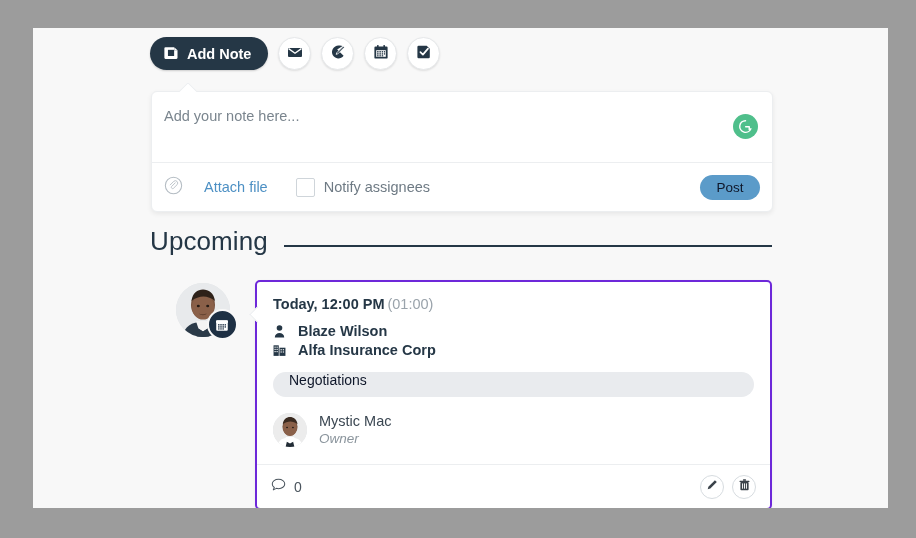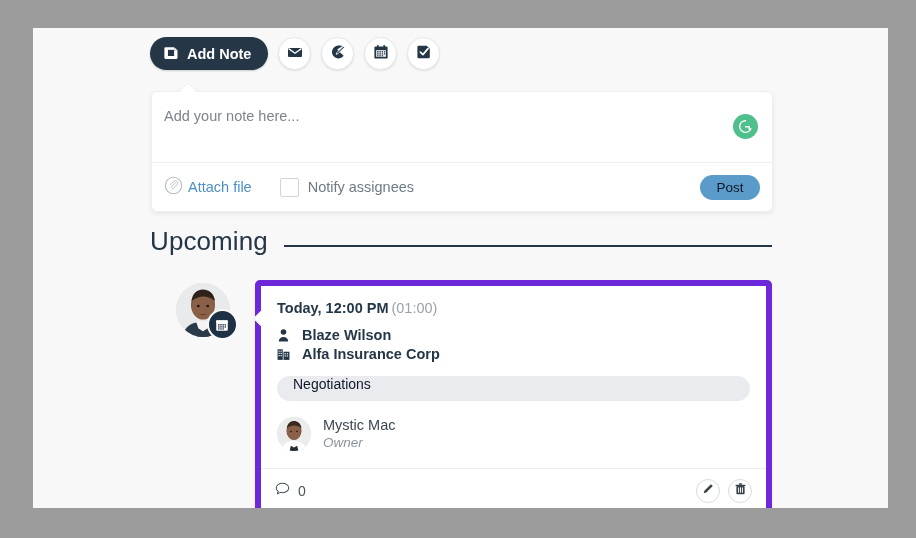--- a/index.html
+++ b/index.html
@@ -129,21 +129,21 @@
     height: 49px;
     border-top: 1px solid #eceef0;
     display: flex;
     align-items: center;
     padding: 0 12px 0 12px;
     box-sizing: border-box;
   }
   .attach {
     display: flex;
     align-items: center;
-    gap: 5px;
+    gap: 21px;
     color: #4d90c4;
     font-size: 14.5px;
     cursor: pointer;
   }
   .notify {
     display: flex;
     align-items: center;
     gap: 9px;
     margin-left: 28px;
     cursor: pointer;
@@ -234,21 +234,21 @@
     text-align: center;
     font-size: 14px;
     line-height: 19px;
     color: #8a949c;
   }
 
   .card {
     position: relative;
     flex: 1;
     background: #ffffff;
-    border: 6px solid #6d28d9;
+    border: 2px solid #6d28d9;
     border-radius: 5px;
     box-shadow: 0 1px 3px rgba(0,0,0,.06);
   }
   .card-pointer {
     position: absolute;
     left: -8px;
     top: 23px;
     width: 9px;
     height: 18px;
     overflow: hidden;

